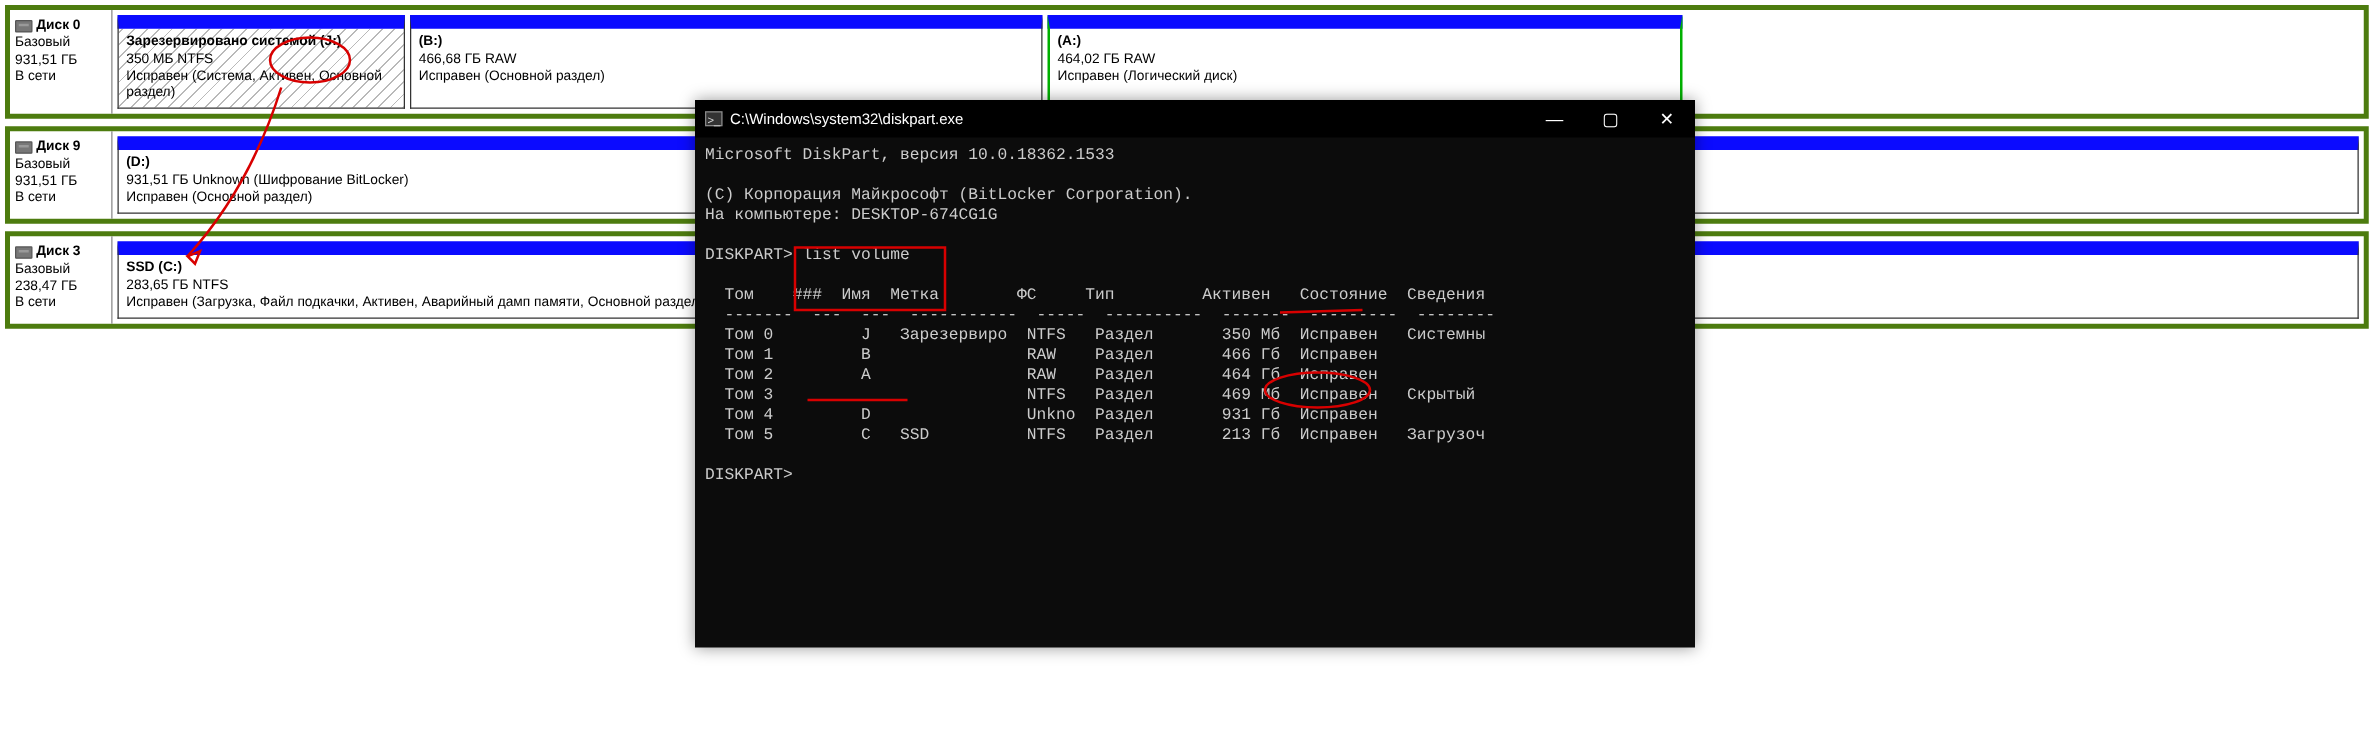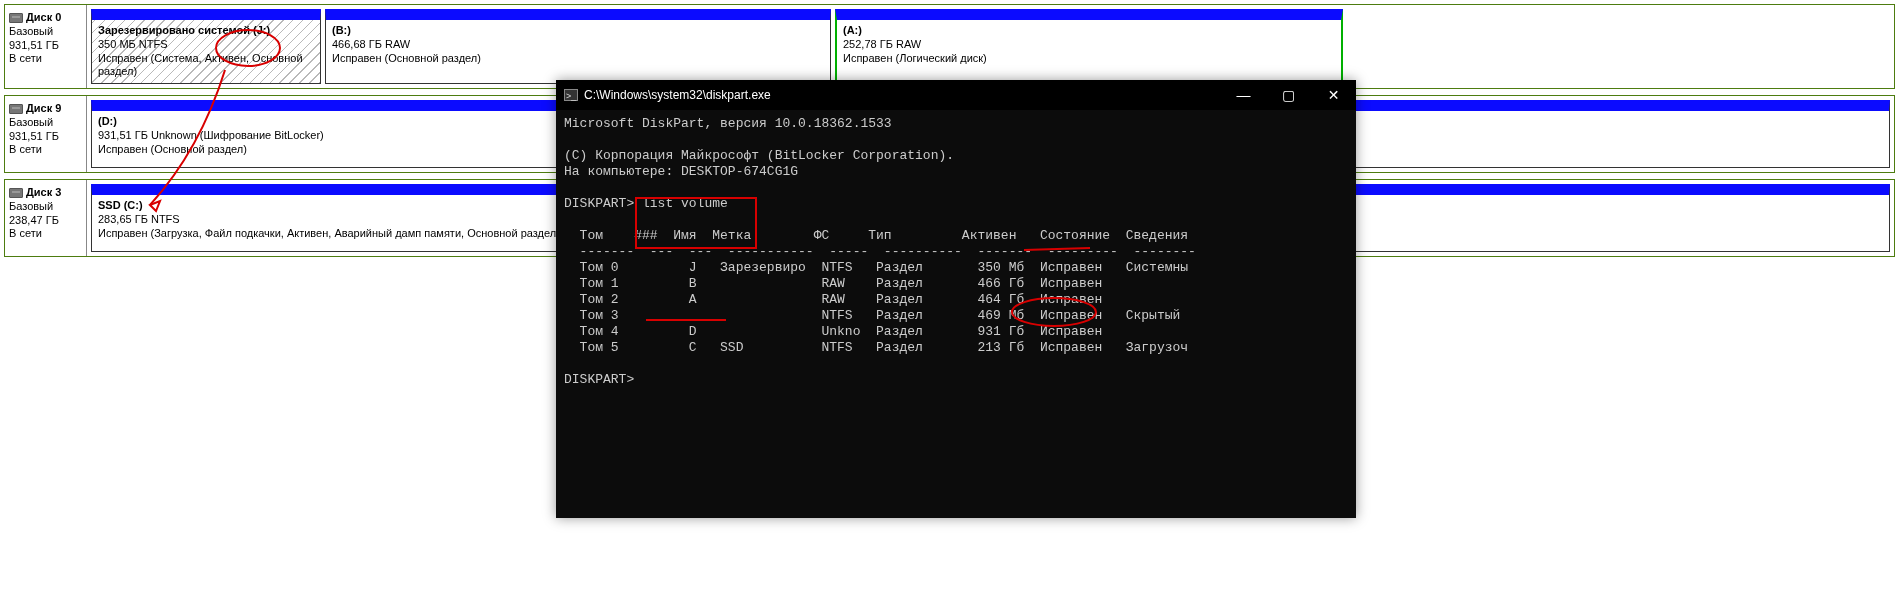--- a/index.html
+++ b/index.html
@@ -15,21 +15,21 @@
   }
 
   
   .diskmgmt {
     position: absolute;
     left: 0; top: 0; right: 0; bottom: 0;
     padding: 4px;
   }
   .disk-row {
     display: flex;
-    border: 1px solid #4d7c0f;
+    border: 4px solid #4d7c0f;
     margin-bottom: 6px;
     min-height: 78px;
   }
   .disk-head {
     width: 82px;
     padding: 6px 4px 4px 4px;
     border-right: 1px solid #888;
     font-size: 11px;
     line-height: 1.25;
   }
@@ -140,21 +140,21 @@
         <span>350 МБ NTFS</span><br>
         <span>Исправен (Система, Активен, Основной раздел)</span>
       </div>
       <div class="part" style="width:506px">
         <b>(B:)</b><br>
         <span>466,68 ГБ RAW</span><br>
         <span>Исправен (Основной раздел)</span>
       </div>
       <div class="part green-outline" style="width:508px">
         <b>(A:)</b><br>
-        <span>252,78 ГБ RAW</span><br>
+        <span>464,02 ГБ RAW</span><br>
         <span>Исправен (Логический диск)</span>
       </div>
     </div>
   </div>
 
   <div class="disk-row">
     <div class="disk-head">
       <div class="icon-row">
           <span class="disk-icon"></span>
           <b>Диск 9</b>

